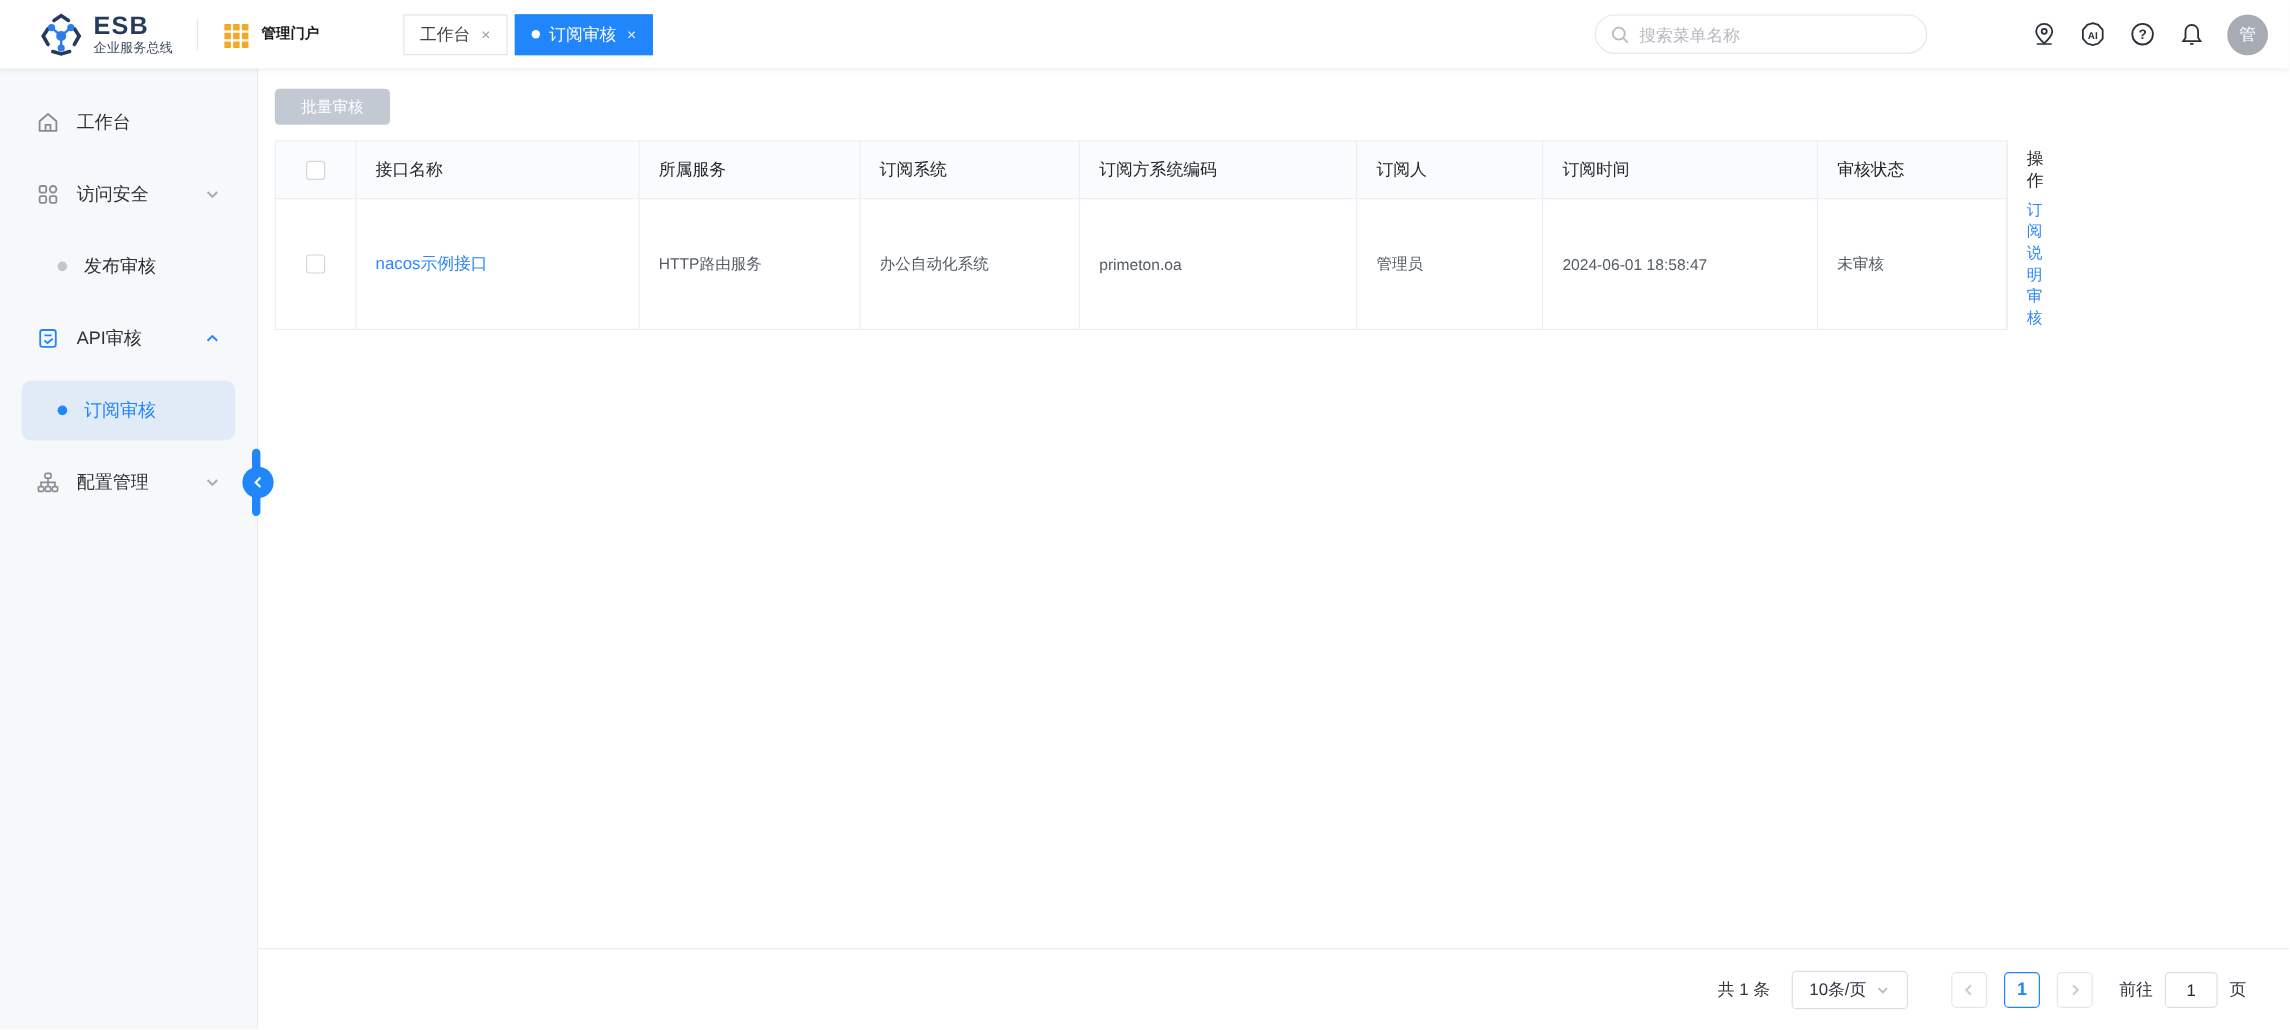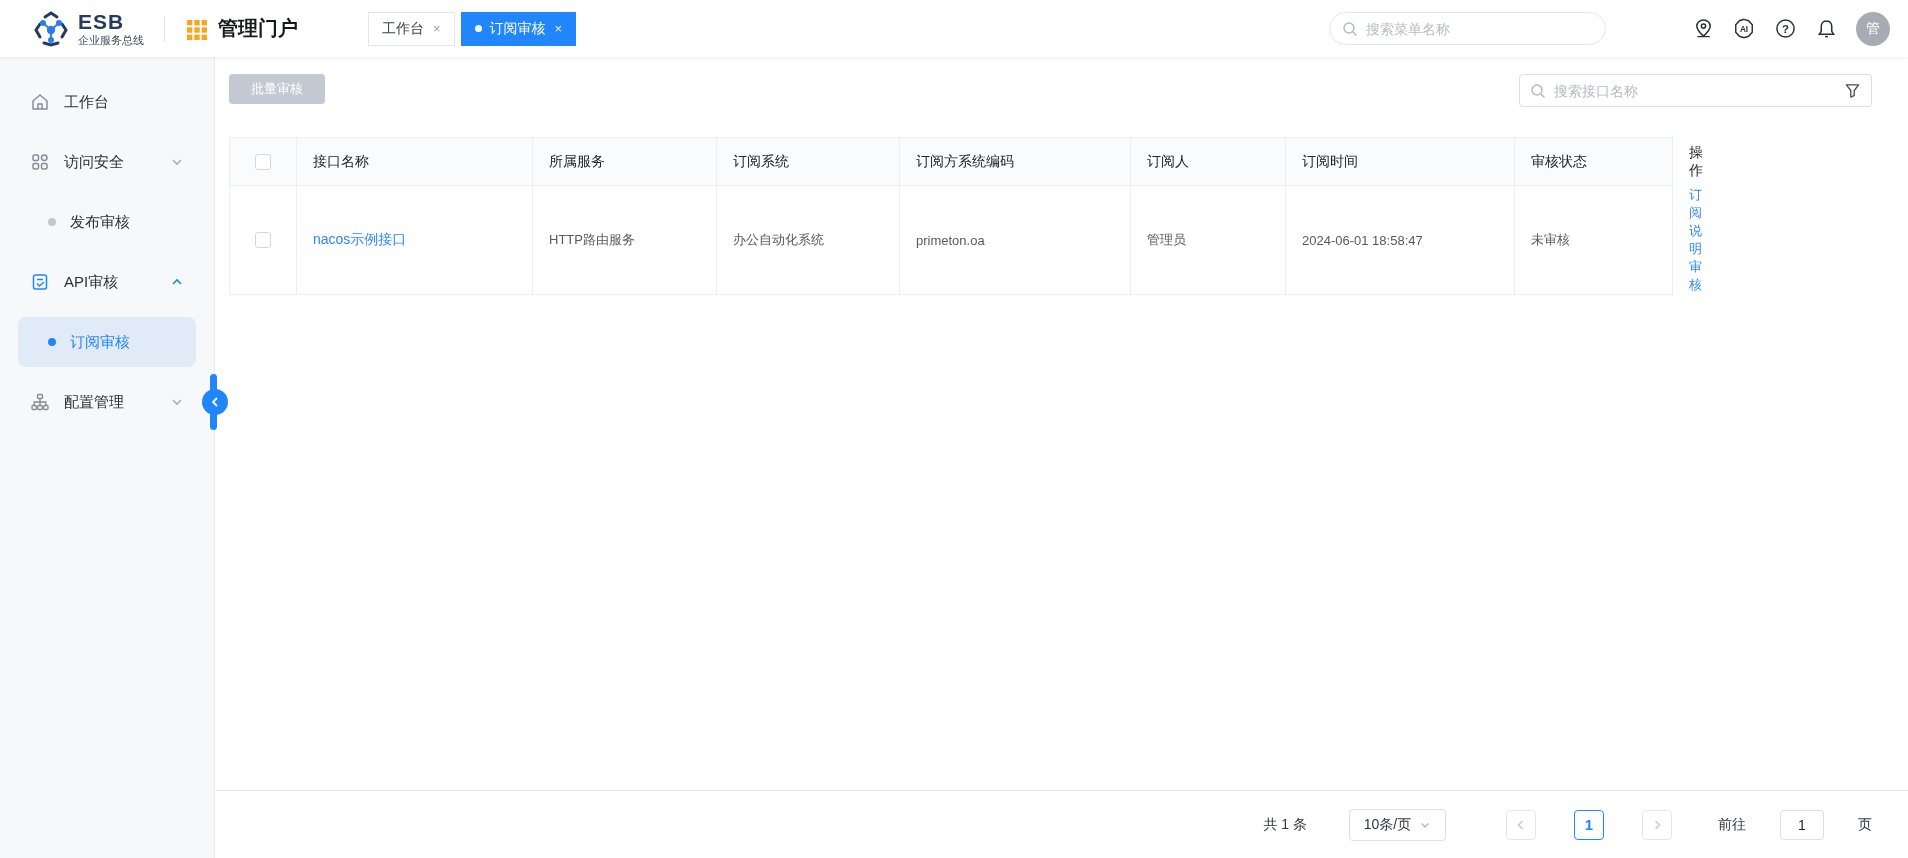--- a/index.html
+++ b/index.html
@@ -9,21 +9,21 @@
 
   
   .topbar { height:57px; background:#fff; display:flex; align-items:center;
     box-shadow:0 1px 4px rgba(0,21,41,.08); position:relative; z-index:5; flex:0 0 57px; }
   .logo { display:flex; align-items:center; padding-left:32px; }
   .logo-text { margin-left:8px; line-height:1; }
   .logo-title { font-size:21px; font-weight:bold; color:#243a5e; letter-spacing:1px; }
   .logo-sub { font-size:11px; color:#3d4a5c; margin-top:3px; }
   .topbar-divider { width:1px; height:26px; background:#e3e6ea; margin:0 20px; }
   .portal { display:flex; align-items:center; }
-  .portal-title { font-size:20px; font-weight:bold; color:#17191c; margin-left:9px; }
+  .portal-title { font-size:12px; font-weight:bold; color:#17191c; margin-left:9px; }
   .tabs { display:flex; margin-left:70px; gap:6px; }
   .tab { height:34px; display:flex; align-items:center; padding:0 13px; font-size:14px;
     border:1px solid #e2e5e9; background:#fff; color:#3c4248; cursor:pointer; }
   .tab .close { margin-left:9px; font-size:13px; color:#9aa0a8; }
   .tab.active { background:#2185fb; border-color:#2185fb; color:#fff; }
   .tab.active .close { color:#eaf3ff; }
   .tab-dot { width:7px; height:7px; border-radius:50%; background:#fff; margin-right:8px; }
   .top-search { margin-left:auto; width:277px; height:33px; border:1px solid #e3e6ea;
     border-radius:17px; display:flex; align-items:center; padding:0 12px; }
   .top-search input { border:none; outline:none; flex:1; font-size:14px; color:#333;
@@ -58,34 +58,34 @@
   .main { flex:1; background:#fff; position:relative; padding:17px 36px 2px 14px; min-width:0; }
   .toolbar { display:flex; align-items:flex-start; }
   .btn-batch { height:30px; padding:0 22px; background:#c2c9d2; color:#fff; border:none;
     border-radius:4px; font-size:13px; cursor:not-allowed; font-family:inherit; }
   .tbl-search { margin-left:auto; width:353px; height:33px; border:1px solid #dcdfe3; border-radius:4px;
     display:flex; align-items:center; padding:0 10px; }
   .tbl-search input { border:none; outline:none; flex:1; font-size:14px; color:#333;
     margin-left:8px; background:transparent; font-family:inherit; }
   .tbl-search input::placeholder { color:#b6bac1; }
 
-  table { border-collapse:collapse; margin-top:30px; width:1334px; table-layout:fixed; }
+  table { border-collapse:collapse; margin-top:13px; width:1334px; table-layout:fixed; }
   th, td { border:1px solid #ebeef2; font-weight:normal; text-align:left; padding:0 16px; }
   th { height:48px; background:#fafbfc; font-size:14px; color:#20262e; font-weight:500; }
   td { height:48px; font-size:13px; color:#555b63; background:#fff; }
   .cb { width:16px; height:16px; border:1px solid #d4d7dc; border-radius:3px; background:#fff;
     display:inline-block; vertical-align:middle; cursor:pointer; }
   td.cbc, th.cbc { text-align:center; padding:0; }
   a.link { color:#2b85fb; text-decoration:none; cursor:pointer; }
   td .name-link { font-size:14px; }
   .ops a { margin-right:16px; font-size:13px; }
 
   
   .pagebar { position:absolute; left:0; right:0; bottom:0; height:68px; border-top:1px solid #e8eaed;
-    display:flex; align-items:center; justify-content:flex-end; padding-right:36px; font-size:14px; color:#303540;gap:24px; }
+    display:flex; align-items:center; justify-content:flex-end; padding-right:36px; font-size:14px; color:#303540; }
   .pg-total { margin-right:18px; }
   .pg-size { width:97px; height:32px; border:1px solid #dcdfe3; border-radius:4px; display:flex;
     align-items:center; justify-content:center; gap:8px; cursor:pointer; margin-right:36px; font-size:14px; }
   .pg-btn { width:30px; height:30px; border:1px solid #e4e7ea; border-radius:4px; background:#fff;
     display:flex; align-items:center; justify-content:center; margin-right:14px; cursor:default; }
   .pg-num { width:30px; height:30px; border:1px solid #2185fb; color:#2185fb; border-radius:4px;
     display:flex; align-items:center; justify-content:center; font-weight:bold; margin-right:14px;
     cursor:pointer; font-size:15px; }
   .pg-goto { margin-left:8px; margin-right:10px; }
   .pg-input { width:44px; height:30px; border:1px solid #dcdfe3; border-radius:4px; text-align:center;
@@ -276,34 +276,20 @@
           <svg width="12" height="12" viewBox="0 0 12 12" fill="none" stroke="#fff" stroke-width="1.8" stroke-linecap="round">
             <polyline points="7.5,2.5 4,6 7.5,9.5"></polyline>
           </svg>
         </div>
       </div>
     </div>
 
     <div class="main">
       <div class="toolbar">
         <button class="btn-batch" disabled="">批量审核</button>
-        <div class="tbl-search">
-          <span>
-            <svg width="16" height="16" viewBox="0 0 16 16" fill="none" stroke="#b6bac1" stroke-width="1.5">
-              <circle cx="7" cy="7" r="5"></circle>
-                <line x1="11" y1="11" x2="14.5" y2="14.5"></line>
-            </svg>
-          </span>
-          <input placeholder="搜索接口名称" style="">
-          <span>
-            <svg width="17" height="17" viewBox="0 0 18 18" fill="none" stroke="#4a4f57" stroke-width="1.4">
-              <path d="M2.5 3 L15.5 3 L10.8 9 L10.8 14.5 L7.2 16 L7.2 9 Z" stroke-linejoin="round"></path>
-            </svg>
-          </span>
-        </div>
       </div>
 
       <table>
         <colgroup>
           <col style="width:67px">
             <col style="width:236px">
             <col style="width:184px">
             <col style="width:183px">
           <col style="width:231px">
             <col style="width:155px">

